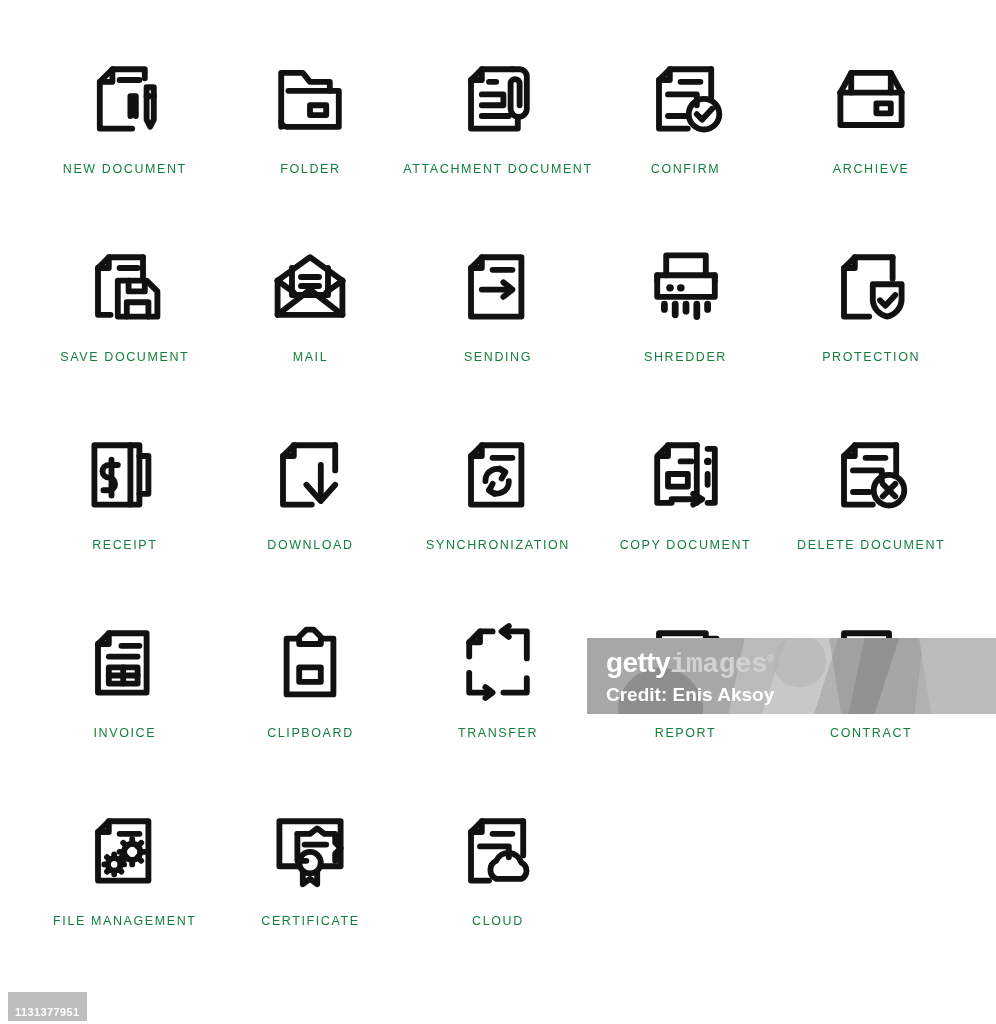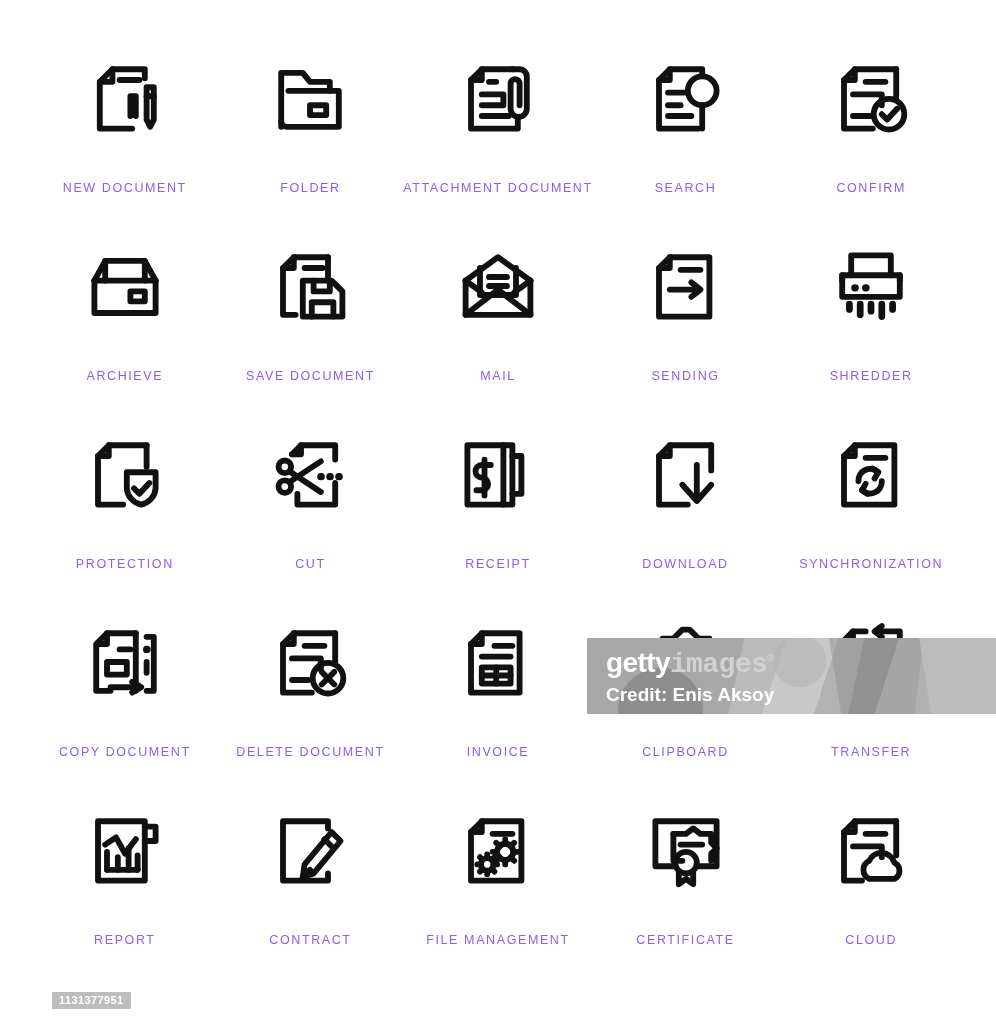--- a/index.html
+++ b/index.html
@@ -52,24 +52,24 @@
     margin-top: 10px;
   }
 
   .icon-art svg {
     width: 90px;
     height: 90px;
     display: block;
   }
 
   .icon-label {
-    margin-top: 35px;
+    margin-top: 16px;
     font-size: 12.5px;
     letter-spacing: 1.6px;
-    color: #8b5cf6;
+    color: #15803d;
     text-align: center;
     white-space: nowrap;
     font-family: "Liberation Sans", sans-serif;
   }
 
   
   #watermark-band {
     position: absolute;
     left: 587px;
     top: 638px;
@@ -134,24 +134,23 @@
 
   #asset-id {
     position: absolute;
     left: 8px;
     top: 992px;
     background: #bdbdbd;
     color: #ffffff;
     font-size: 11px;
     font-weight: bold;
     letter-spacing: 0.4px;
-    padding: 3px 7px 3px 7px;
+    padding: 15px 7px 3px 7px;
     line-height: 1;
     font-family: "Liberation Sans", sans-serif;
-    margin-left: 44px;
   }
 </style>
 </head>
 <body>
 
 <div id="icon-sheet">
 
   <div class="icon-grid">
 
     <div class="icon-cell">
@@ -186,34 +185,20 @@
           <path d="M32 18 V30 H20"></path>
           <path d="M40 32 H48"></path>
           <path d="M32 46 H56 V58 H32"></path>
           <path d="M32 70 H62"></path>
           <path d="M66 18 H74 A8 8 0 0 1 82 26 V62 A9 9 0 0 1 64 62 V34 A5 5 0 0 1 74 34 V58"></path>
         </svg>
       </div>
       <div class="icon-label">ATTACHMENT DOCUMENT</div>
     </div>
 
-    <div class="icon-cell">
-      <div class="icon-art">
-        <svg viewBox="0 0 100 100" fill="none" stroke="#111111" stroke-width="6.5" stroke-linecap="round" stroke-linejoin="round">
-          <path d="M68 22 V18 H32 L20 30 V84 H64"></path>
-          <path d="M32 18 V30 H20"></path>
-          <path d="M30 44 H48"></path>
-          <path d="M30 58 H44"></path>
-          <path d="M30 70 H56"></path>
-          <circle cx="68" cy="42" r="16"></circle>
-          <path d="M68 58 V84"></path>
-        </svg>
-      </div>
-      <div class="icon-label">SEARCH</div>
-    </div>
 
     <div class="icon-cell">
       <div class="icon-art">
         <svg viewBox="0 0 100 100" fill="none" stroke="#111111" stroke-width="6.5" stroke-linecap="round" stroke-linejoin="round">
           <path d="M78 18 H32 L20 30 V84 H52"></path>
           <path d="M32 18 V30 H20"></path>
           <path d="M78 18 V52"></path>
           <path d="M44 32 H66"></path>
           <path d="M30 46 H62 V58"></path>
           <path d="M30 70 H50"></path>
@@ -301,35 +286,20 @@
           <path d="M74 18 H32 L20 30 V84 H48"></path>
           <path d="M32 18 V30 H20"></path>
           <path d="M74 18 V42"></path>
           <path d="M52 48 H84 V66 A20 20 0 0 1 68 84 A20 20 0 0 1 52 66 Z"></path>
           <path d="M60 66 L66 72 L77 60"></path>
         </svg>
       </div>
       <div class="icon-label">PROTECTION</div>
     </div>
 
-    <div class="icon-cell">
-      <div class="icon-art">
-        <svg viewBox="0 0 100 100" fill="none" stroke="#111111" stroke-width="6.5" stroke-linecap="round" stroke-linejoin="round">
-          <path d="M78 34 V18 H40 L30 28"></path>
-          <path d="M40 18 V28 H30"></path>
-          <path d="M36 72 V84 H78 V60"></path>
-          <circle cx="22" cy="42" r="7"></circle>
-          <circle cx="22" cy="64" r="7"></circle>
-          <path d="M27 47 L62 70"></path>
-          <path d="M27 59 L62 36"></path>
-          <path d="M62 53 h0.5 M72 53 h0.5 M82 53 h0.5" stroke-width="8"></path>
-        </svg>
-      </div>
-      <div class="icon-label">CUT</div>
-    </div>
 
     <div class="icon-cell">
       <div class="icon-art">
         <svg viewBox="0 0 100 100" fill="none" stroke="#111111" stroke-width="6.5" stroke-linecap="round" stroke-linejoin="round">
           <path d="M16 18 H56 V84 H16 Z"></path>
           <path d="M56 18 H66 V84 H56"></path>
           <path d="M66 30 H76 V72 H66"></path>
           <path d="M42 40 H32 A7 7 0 0 0 32 54 A7 7 0 0 1 32 68 H26"></path>
           <path d="M35 34 V74"></path>
         </svg>

